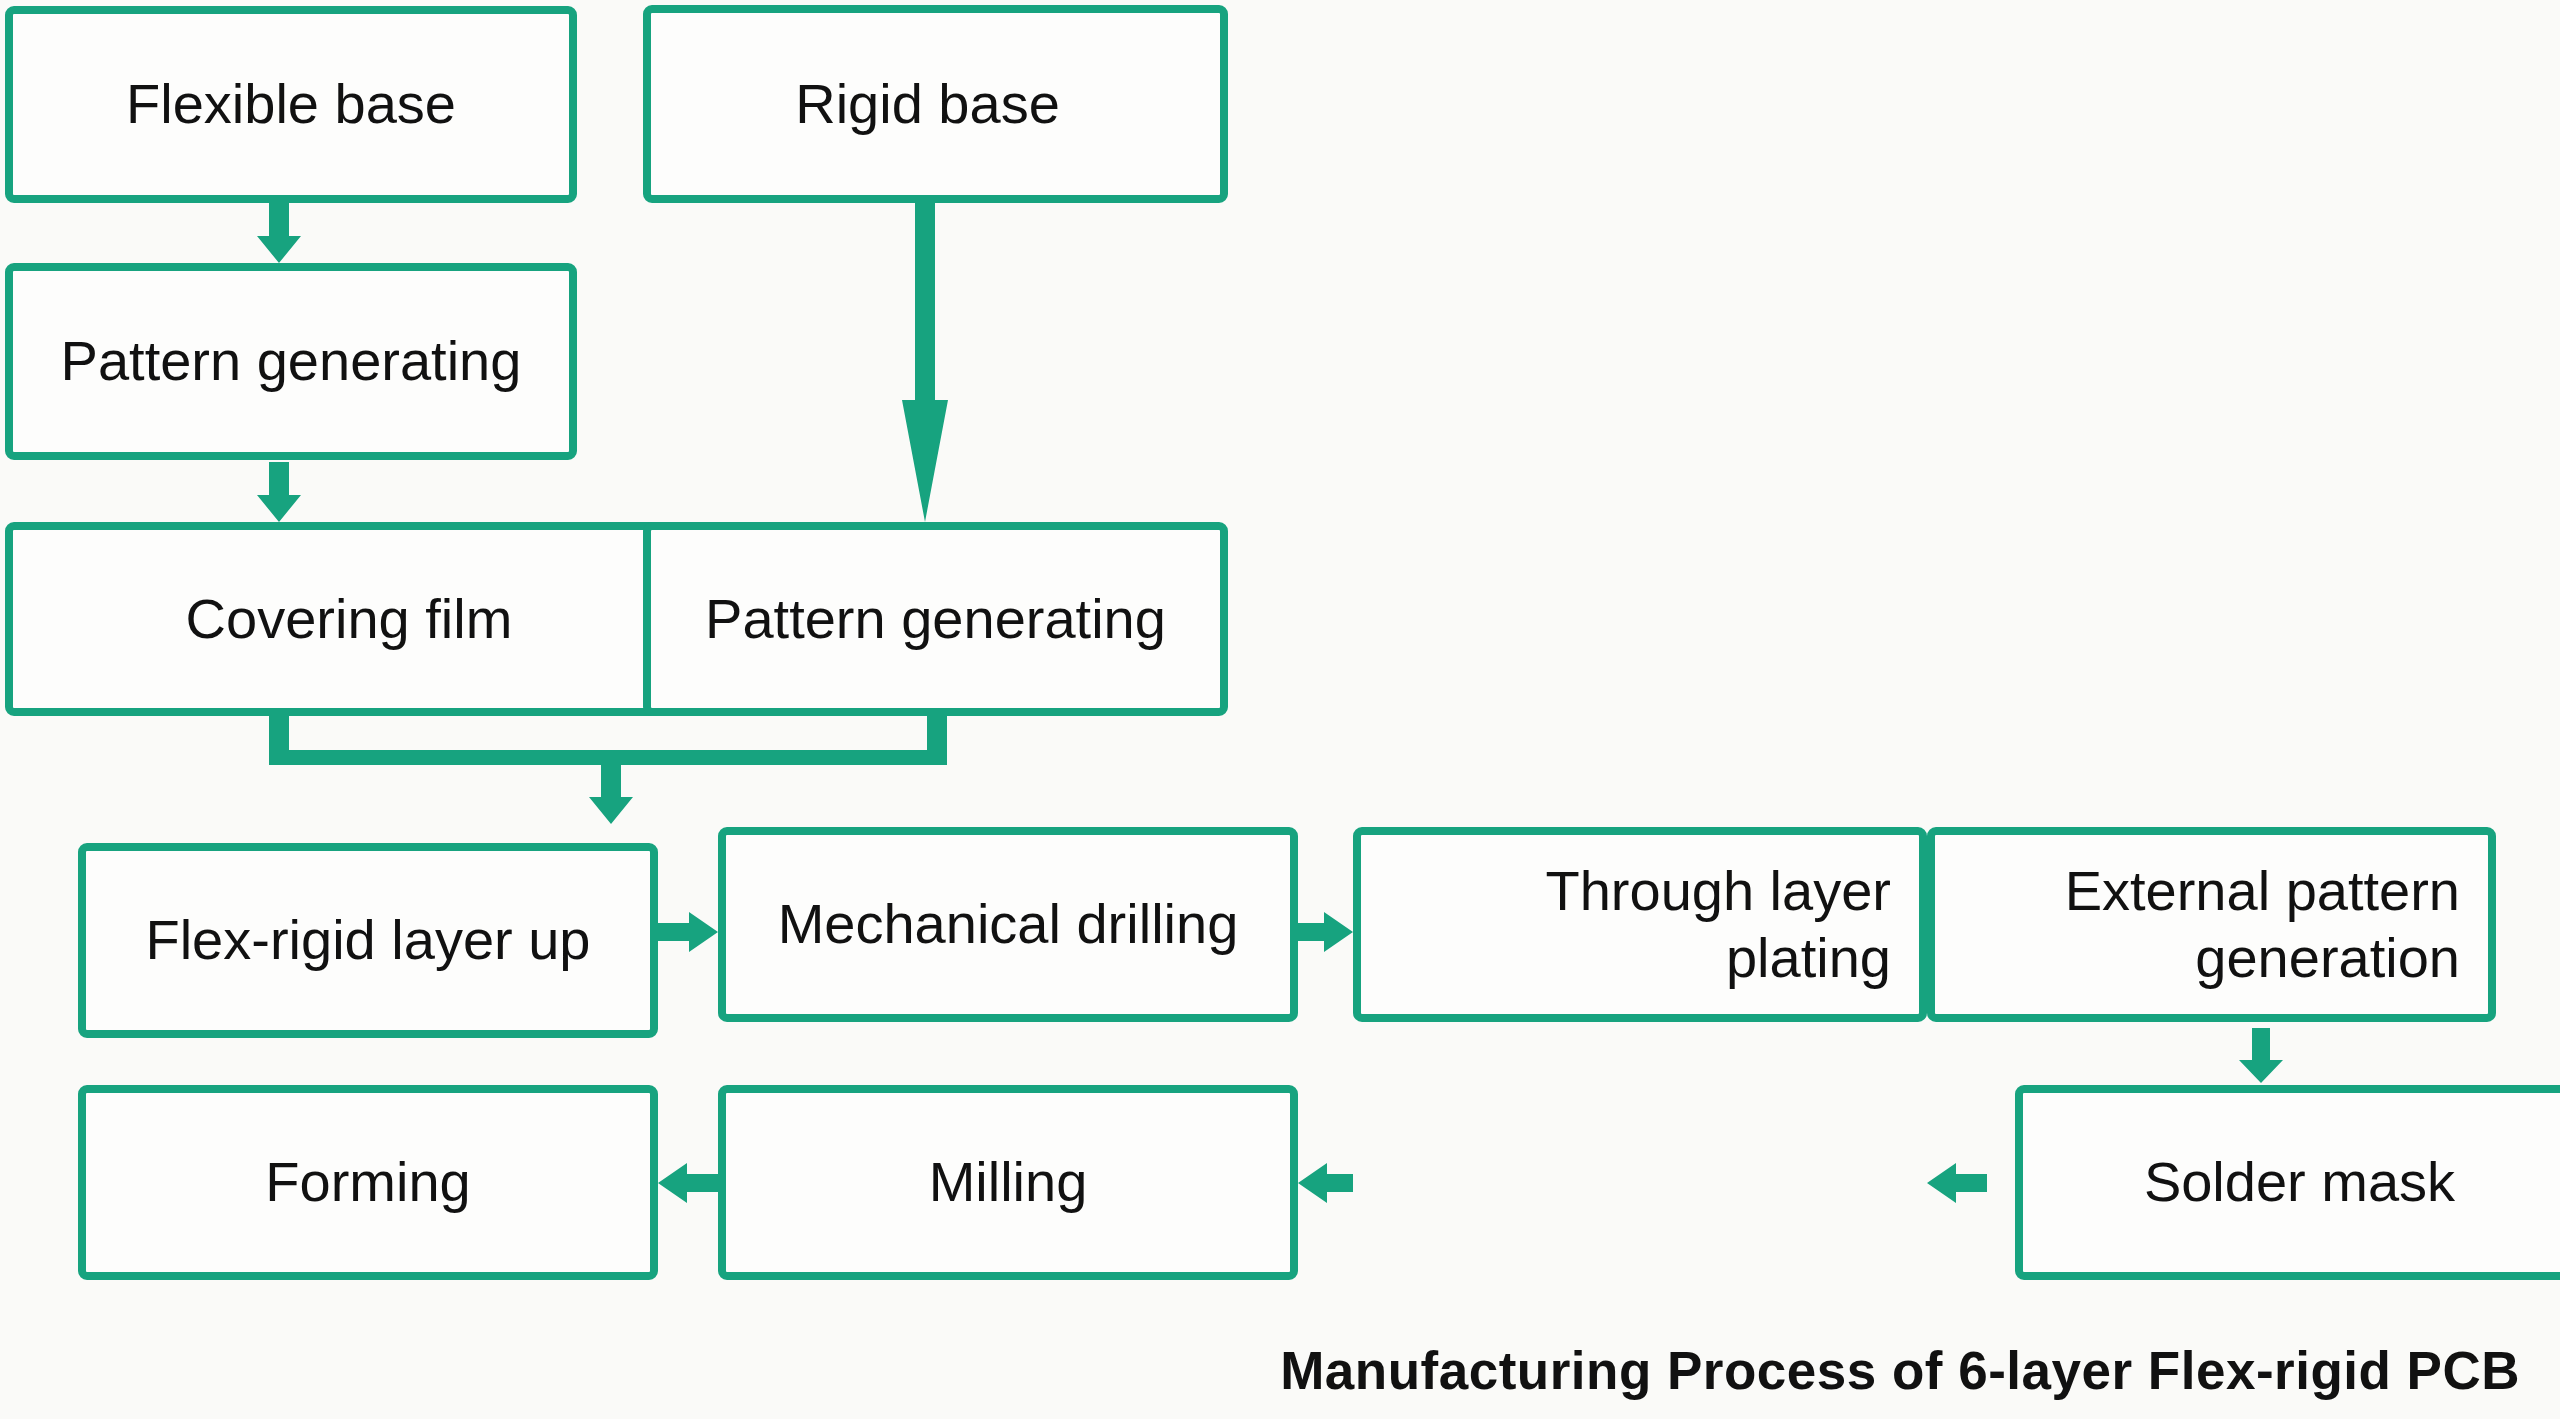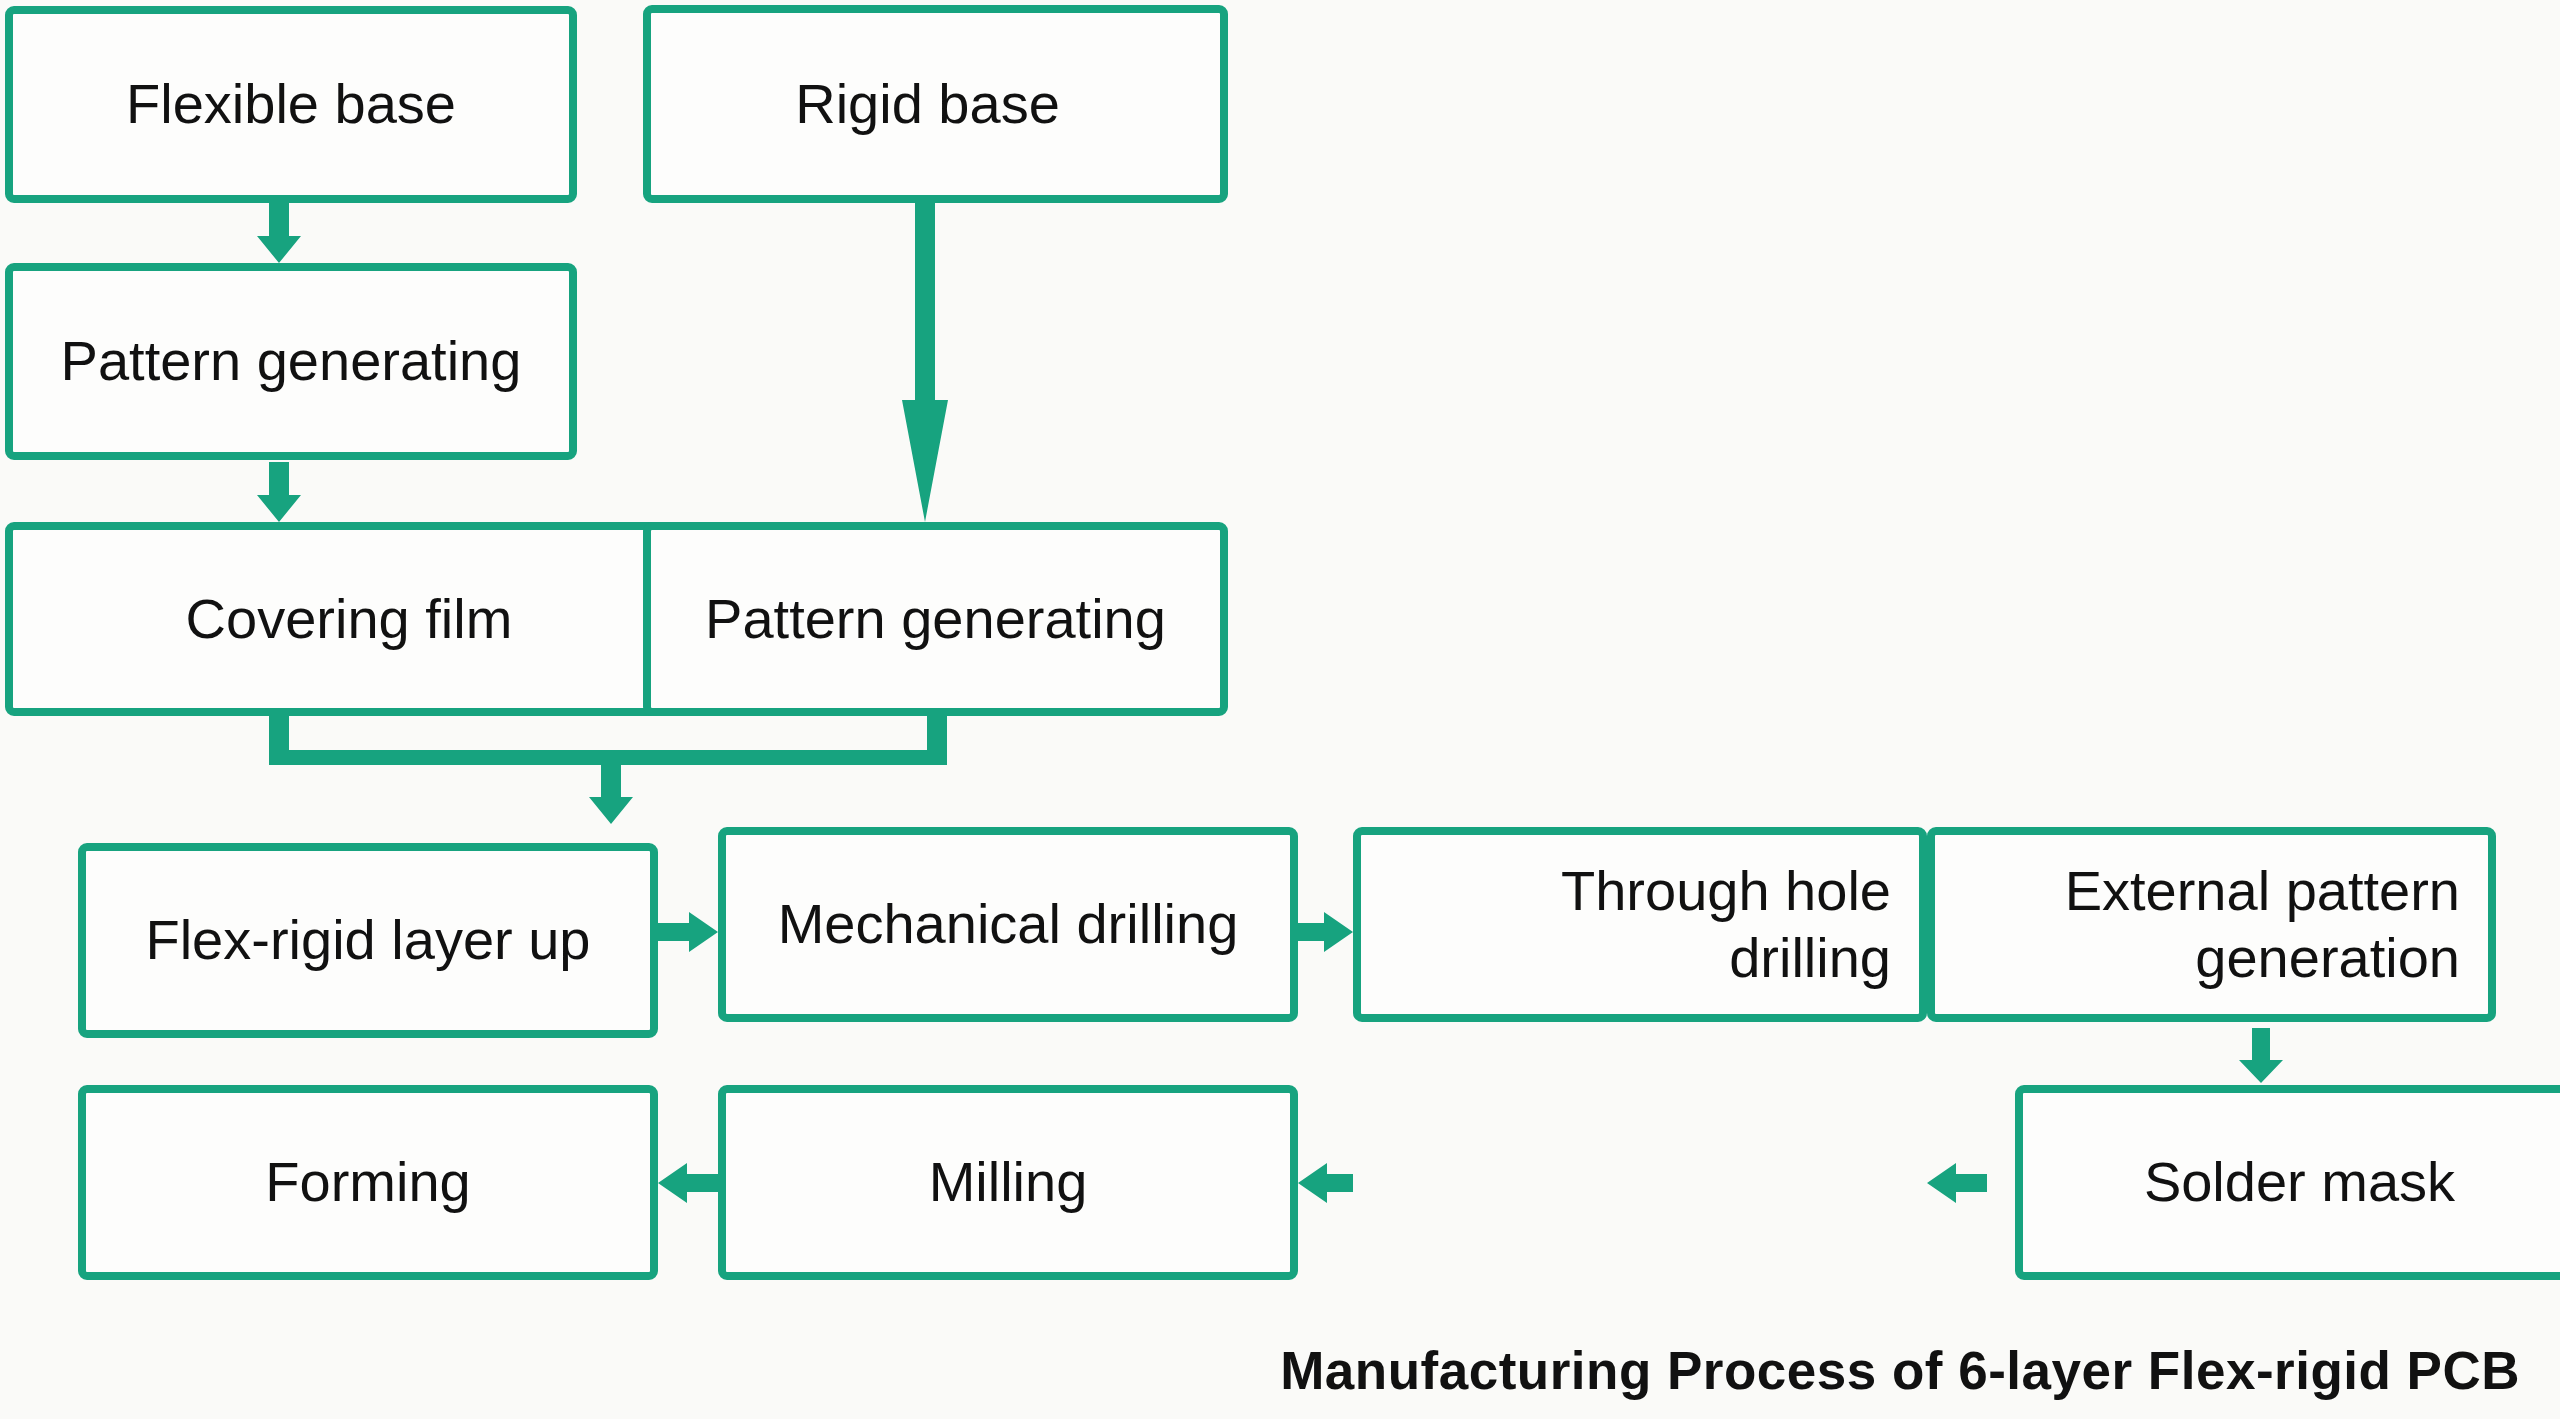--- a/index.html
+++ b/index.html
@@ -65,21 +65,21 @@
   <div class="node" style="left:5px; top:6px; width:572px; height:197px;">Flexible base</div>
   <div class="node" style="left:643px; top:5px; width:585px; height:198px;padding-left:12px;">Rigid base</div>
 
   <div class="node" style="left:5px; top:263px; width:572px; height:197px;">Pattern generating</div>
 
   <div class="node" style="left:5px; top:522px; width:688px; height:194px;">Covering film</div>
   <div class="node" style="left:643px; top:522px; width:585px; height:194px;">Pattern generating</div>
 
   <div class="node" style="left:78px; top:827px; width:580px; height:195px;margin-top:16px;">Flex-rigid layer up</div>
   <div class="node" style="left:718px; top:827px; width:580px; height:195px;">Mechanical drilling</div>
-  <div class="node" style="left:1353px; top:827px; width:574px; height:195px;">Through hole drilling</div>
+  <div class="node" style="left:1353px; top:827px; width:574px; height:195px;">Through layer plating</div>
   <div class="node" style="left:1927px; top:827px; width:569px; height:195px;">External pattern generation</div>
 
   <div class="node" style="left:78px; top:1085px; width:580px; height:195px;">Forming</div>
   <div class="node" style="left:718px; top:1085px; width:580px; height:195px;">Milling</div>
   <div class="node" style="left:1995px; top:1085px; width:569px; height:195px;margin-left:20px;">Solder mask</div>
 
   <div class="caption">Manufacturing Process of 6-layer Flex-rigid PCB</div>
 
 </div>
 

